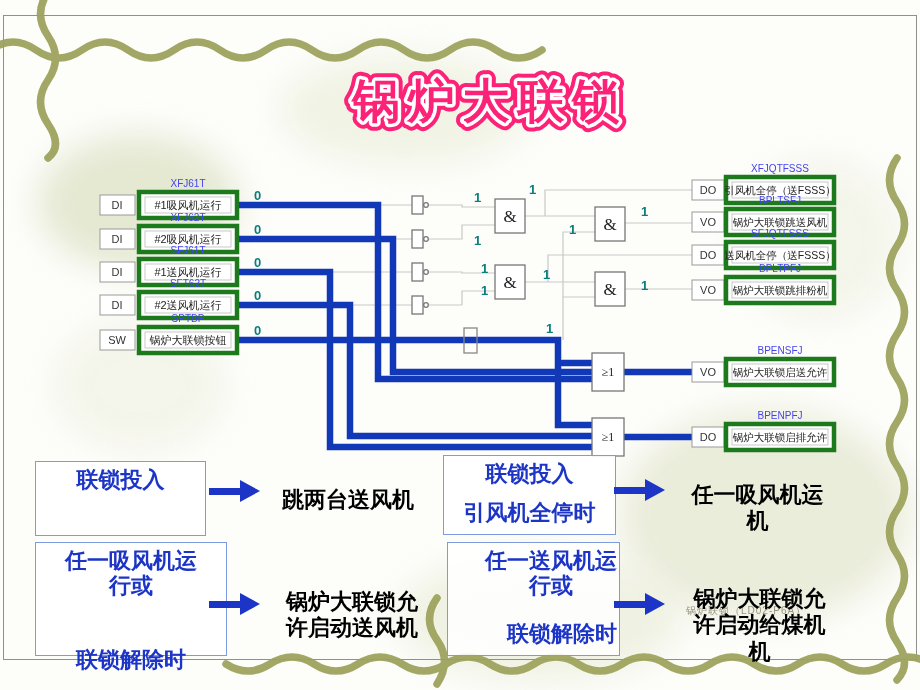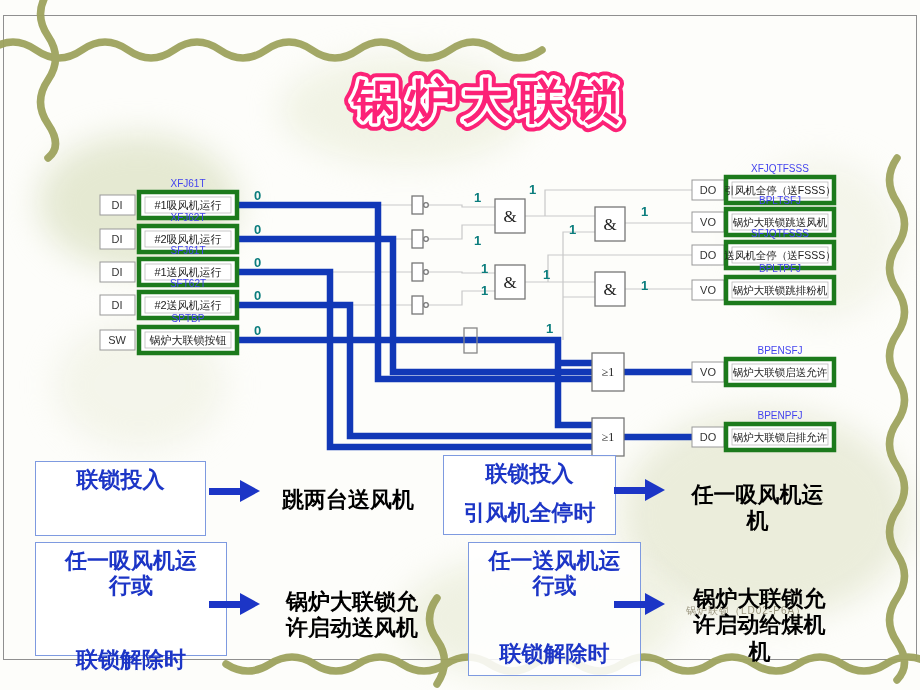--- a/index.html
+++ b/index.html
@@ -256,21 +256,21 @@
       <span>联锁投入</span>
       <span>引风机全停时</span>
     </div>
     <div class="arrow" style="left:614px;top:479px;">
         <i class="shaft"></i>
         <i class="head"></i>
       </div>
     <div class="result-text" style="left:650px;top:482px;width:215px;">任一吸风机运
 机</div>
 
-    <div class="cond-box" style="left:468px;top:542px;width:173px;height:134px;">
+    <div class="cond-box" style="left:447px;top:542px;width:173px;height:114px;align-items:flex-end;">
       <span>任一送风机运
 行或</span>
       <span>联锁解除时</span>
     </div>
     <div class="arrow" style="left:614px;top:593px;">
         <i class="shaft"></i>
         <i class="head"></i>
       </div>
     <div class="result-text" style="left:652px;top:586px;width:215px;">锅炉大联锁允
 许启动给煤机

